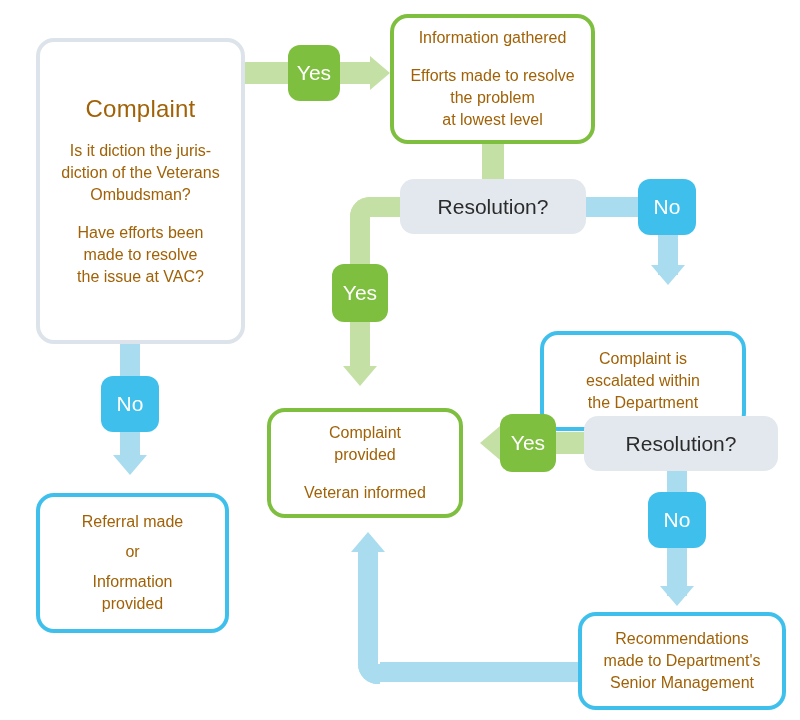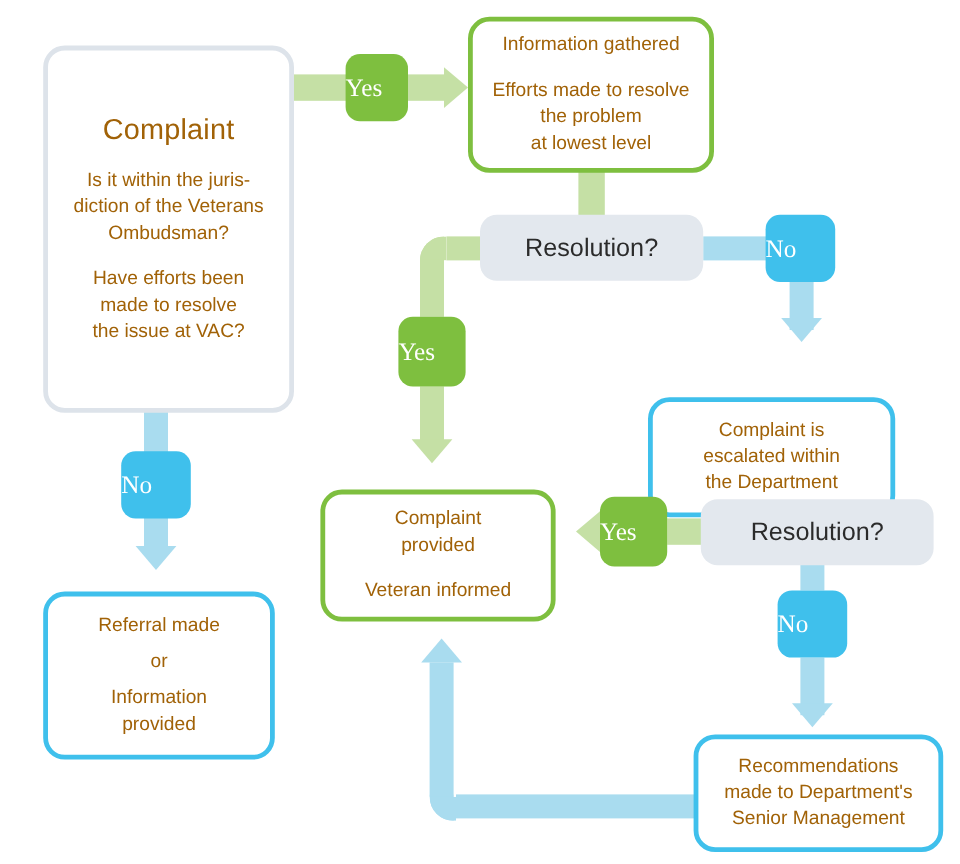--- a/index.html
+++ b/index.html
@@ -52,22 +52,22 @@
     border-radius:14px;
     display:flex;align-items:center;justify-content:center;
     font-size:21px;color:#2b2b2b;
   }
 
   
   .badge{
     position:absolute;
     box-sizing:border-box;
     border-radius:12px;
-    display:flex;align-items:center;justify-content:flex-start;
-    color:#ffffff;font-size:21px;font-family:Liberation Serif, serif;
+    display:flex;align-items:center;justify-content:center;
+    color:#ffffff;font-size:21px;
   }
   .badge.yes{background:#7ebf3f;}
   .badge.no{background:#3fc0ec;}
 </style>
 </head>
 <body>
 
 <div id="stage">
 
   <div class="seg green" style="left:232px;top:62px;width:60px;height:22px;"></div>
@@ -101,21 +101,21 @@
   <div class="seg blue" style="left:667px;top:548px;width:20px;height:48px;"></div>
   <div class="arrow blue-down" style="left:660px;top:586px;"></div>
 
   <div class="seg blue" style="left:380px;top:662px;width:200px;height:20px;"></div>
   <div class="elbow" style="left:358px;top:662px;width:22px;height:22px;border-width:0 0 20px 20px;border-color:#a9dcef;border-bottom-left-radius:20px;box-sizing:border-box;"></div>
   <div class="seg blue" style="left:358px;top:552px;width:20px;height:112px;"></div>
   <div class="arrow blue-up" style="left:351px;top:532px;"></div>
 
   <div class="box grey" style="left:36px;top:38px;width:209px;height:306px;padding:0 14px;">
     <div class="title">Complaint</div>
-    <div class="line">Is it within the juris-</div>
+    <div class="line">Is it diction the juris-</div>
     <div class="line">diction of the Veterans</div>
     <div class="line">Ombudsman?</div>
     <div class="gap"></div>
     <div class="line">Have efforts been</div>
     <div class="line">made to resolve</div>
     <div class="line">the issue at VAC?</div>
   </div>
 
   <div class="badge yes" style="left:288px;top:45px;width:52px;height:56px;">
     <span>Yes</span>

